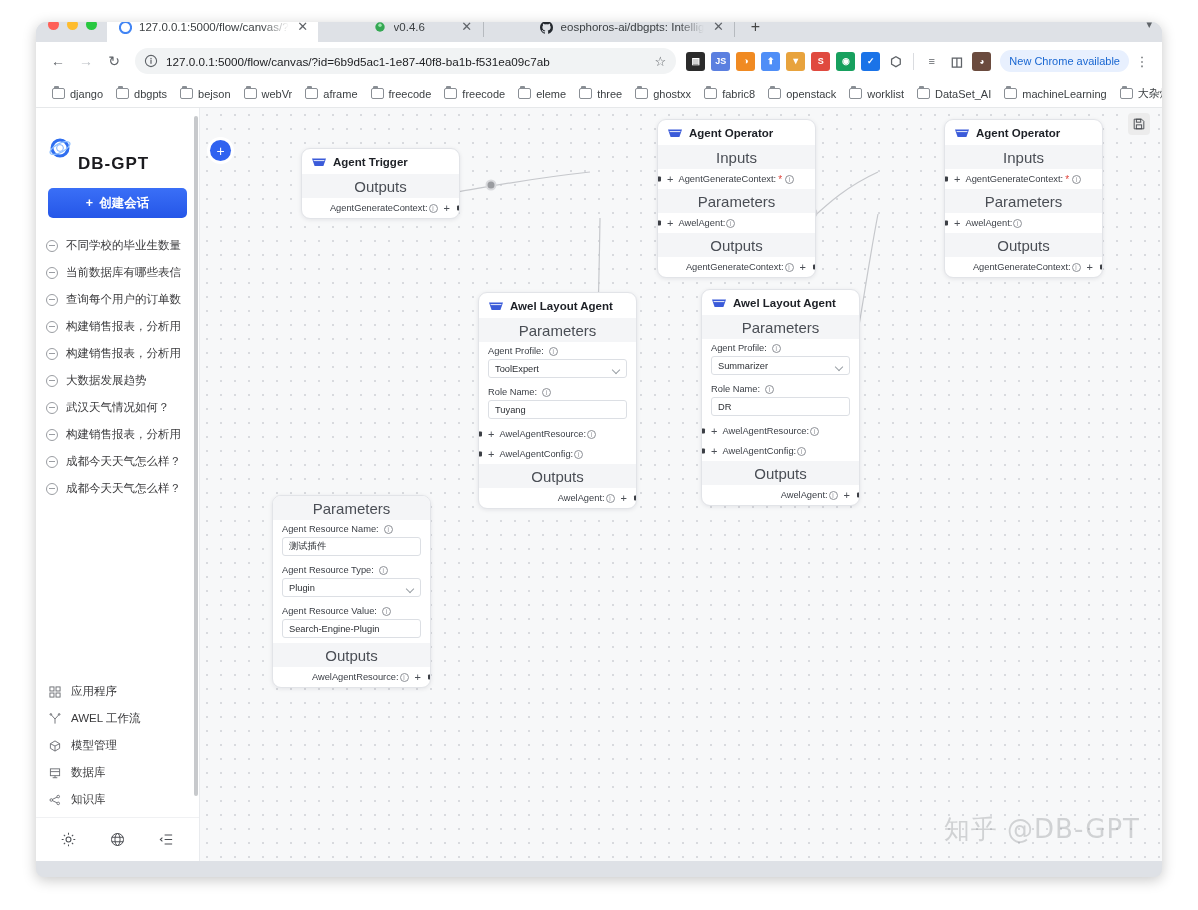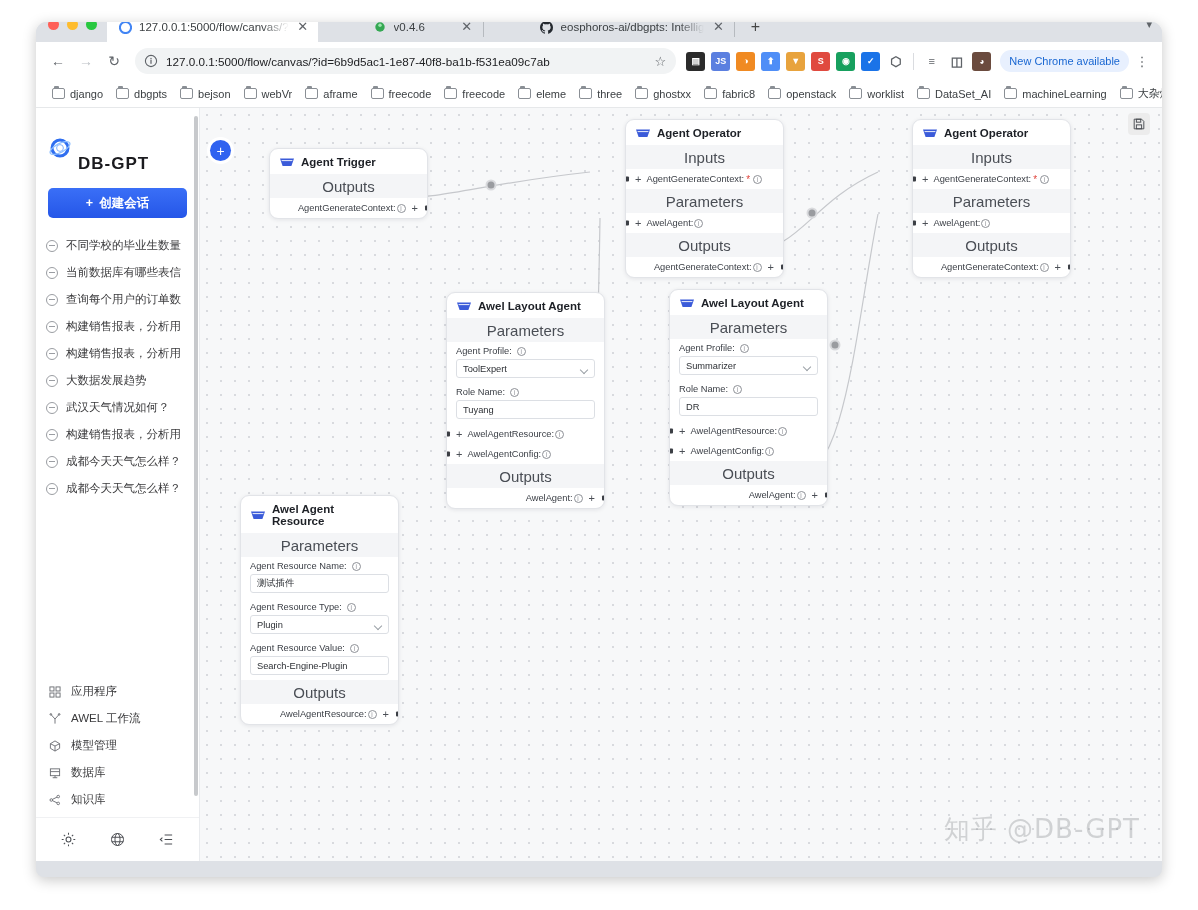--- a/index.html
+++ b/index.html
@@ -225,20 +225,21 @@
   
   .node {
     position: absolute;
     background: #ffffff;
     border: 1px solid #e2e4e8;
     border-radius: 9px;
     box-shadow: 0 1px 4px rgba(20,24,40,.09);
     font-size: 10px;
     color: #2c2f34;
     overflow: hidden;
+    margin-left: 32px;
   }
   .node-header {
     display: flex; align-items: center; gap: 7px;
     padding: 7px 10px 6px 10px;
     font-size: 11.5px; font-weight: 700;
     color: #1d2026;
   }
   .node-icon { width: 14px; height: 11px; flex: 0 0 14px; }
   .section-label {
     background: #f4f5f7;
@@ -834,29 +835,20 @@
         <div class="section-label">Outputs</div>
         <div class="port-row out">
           <span>AwelAgent:</span>
           <span class="info-i">i</span>
           <span class="plus-r">+</span>
           <span class="handle right"></span>
         </div>
       </div>
 
       <div class="node" style="left:40px; top:387px; width:159px;">
-        <div class="node-header">
-          <span class="node-icon">
-            <svg viewBox="0 0 14 11" width="14" height="11">
-                <path d="M0 1.5 L14 1.5 L11.4 9 L2.6 9 Z" fill="#3b5bd9"></path>
-                <path d="M1.6 3.6 L12.4 3.6" stroke="#fff" stroke-width="0.9"></path>
-              </svg>
-          </span>
-          <span>Awel Agent Resource</span>
-        </div>
         <div class="section-label">Parameters</div>
         <div class="field">
           <div class="field-label">
             <span>Agent Resource Name:</span>
             <span class="info-i">i</span>
           </div>
           <div class="field-input">
             <span>测试插件</span>
           </div>
         </div>

